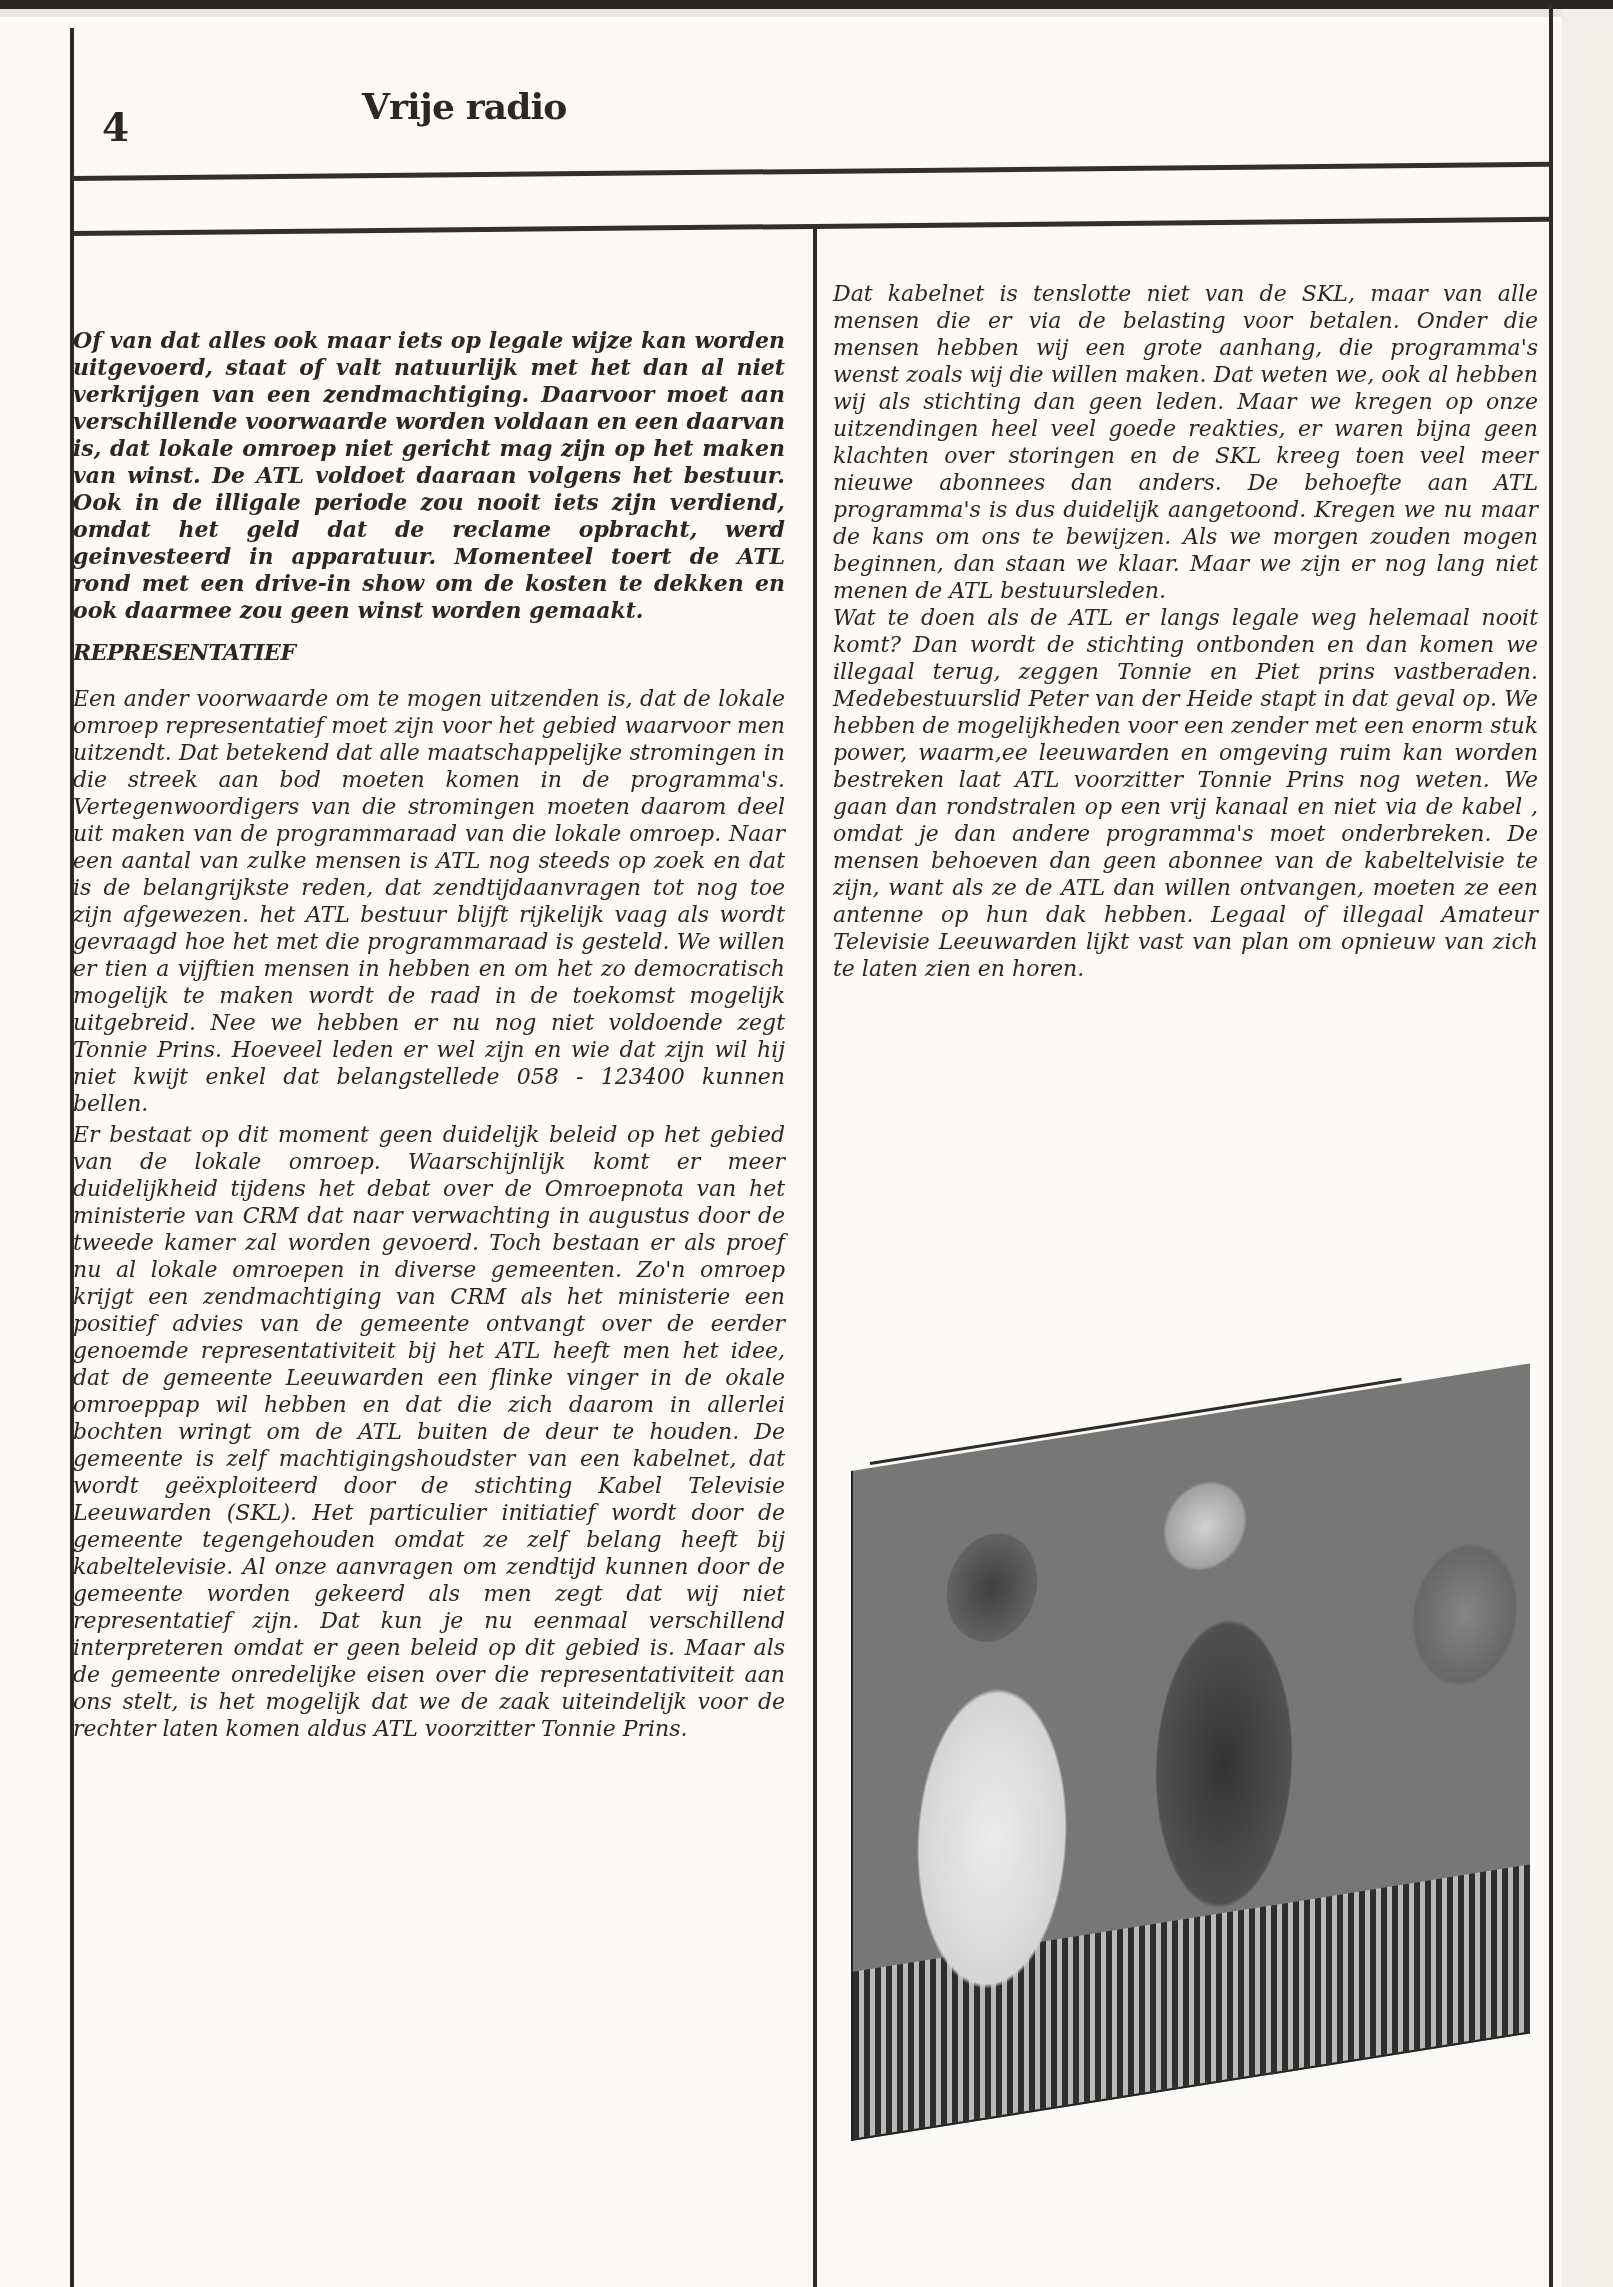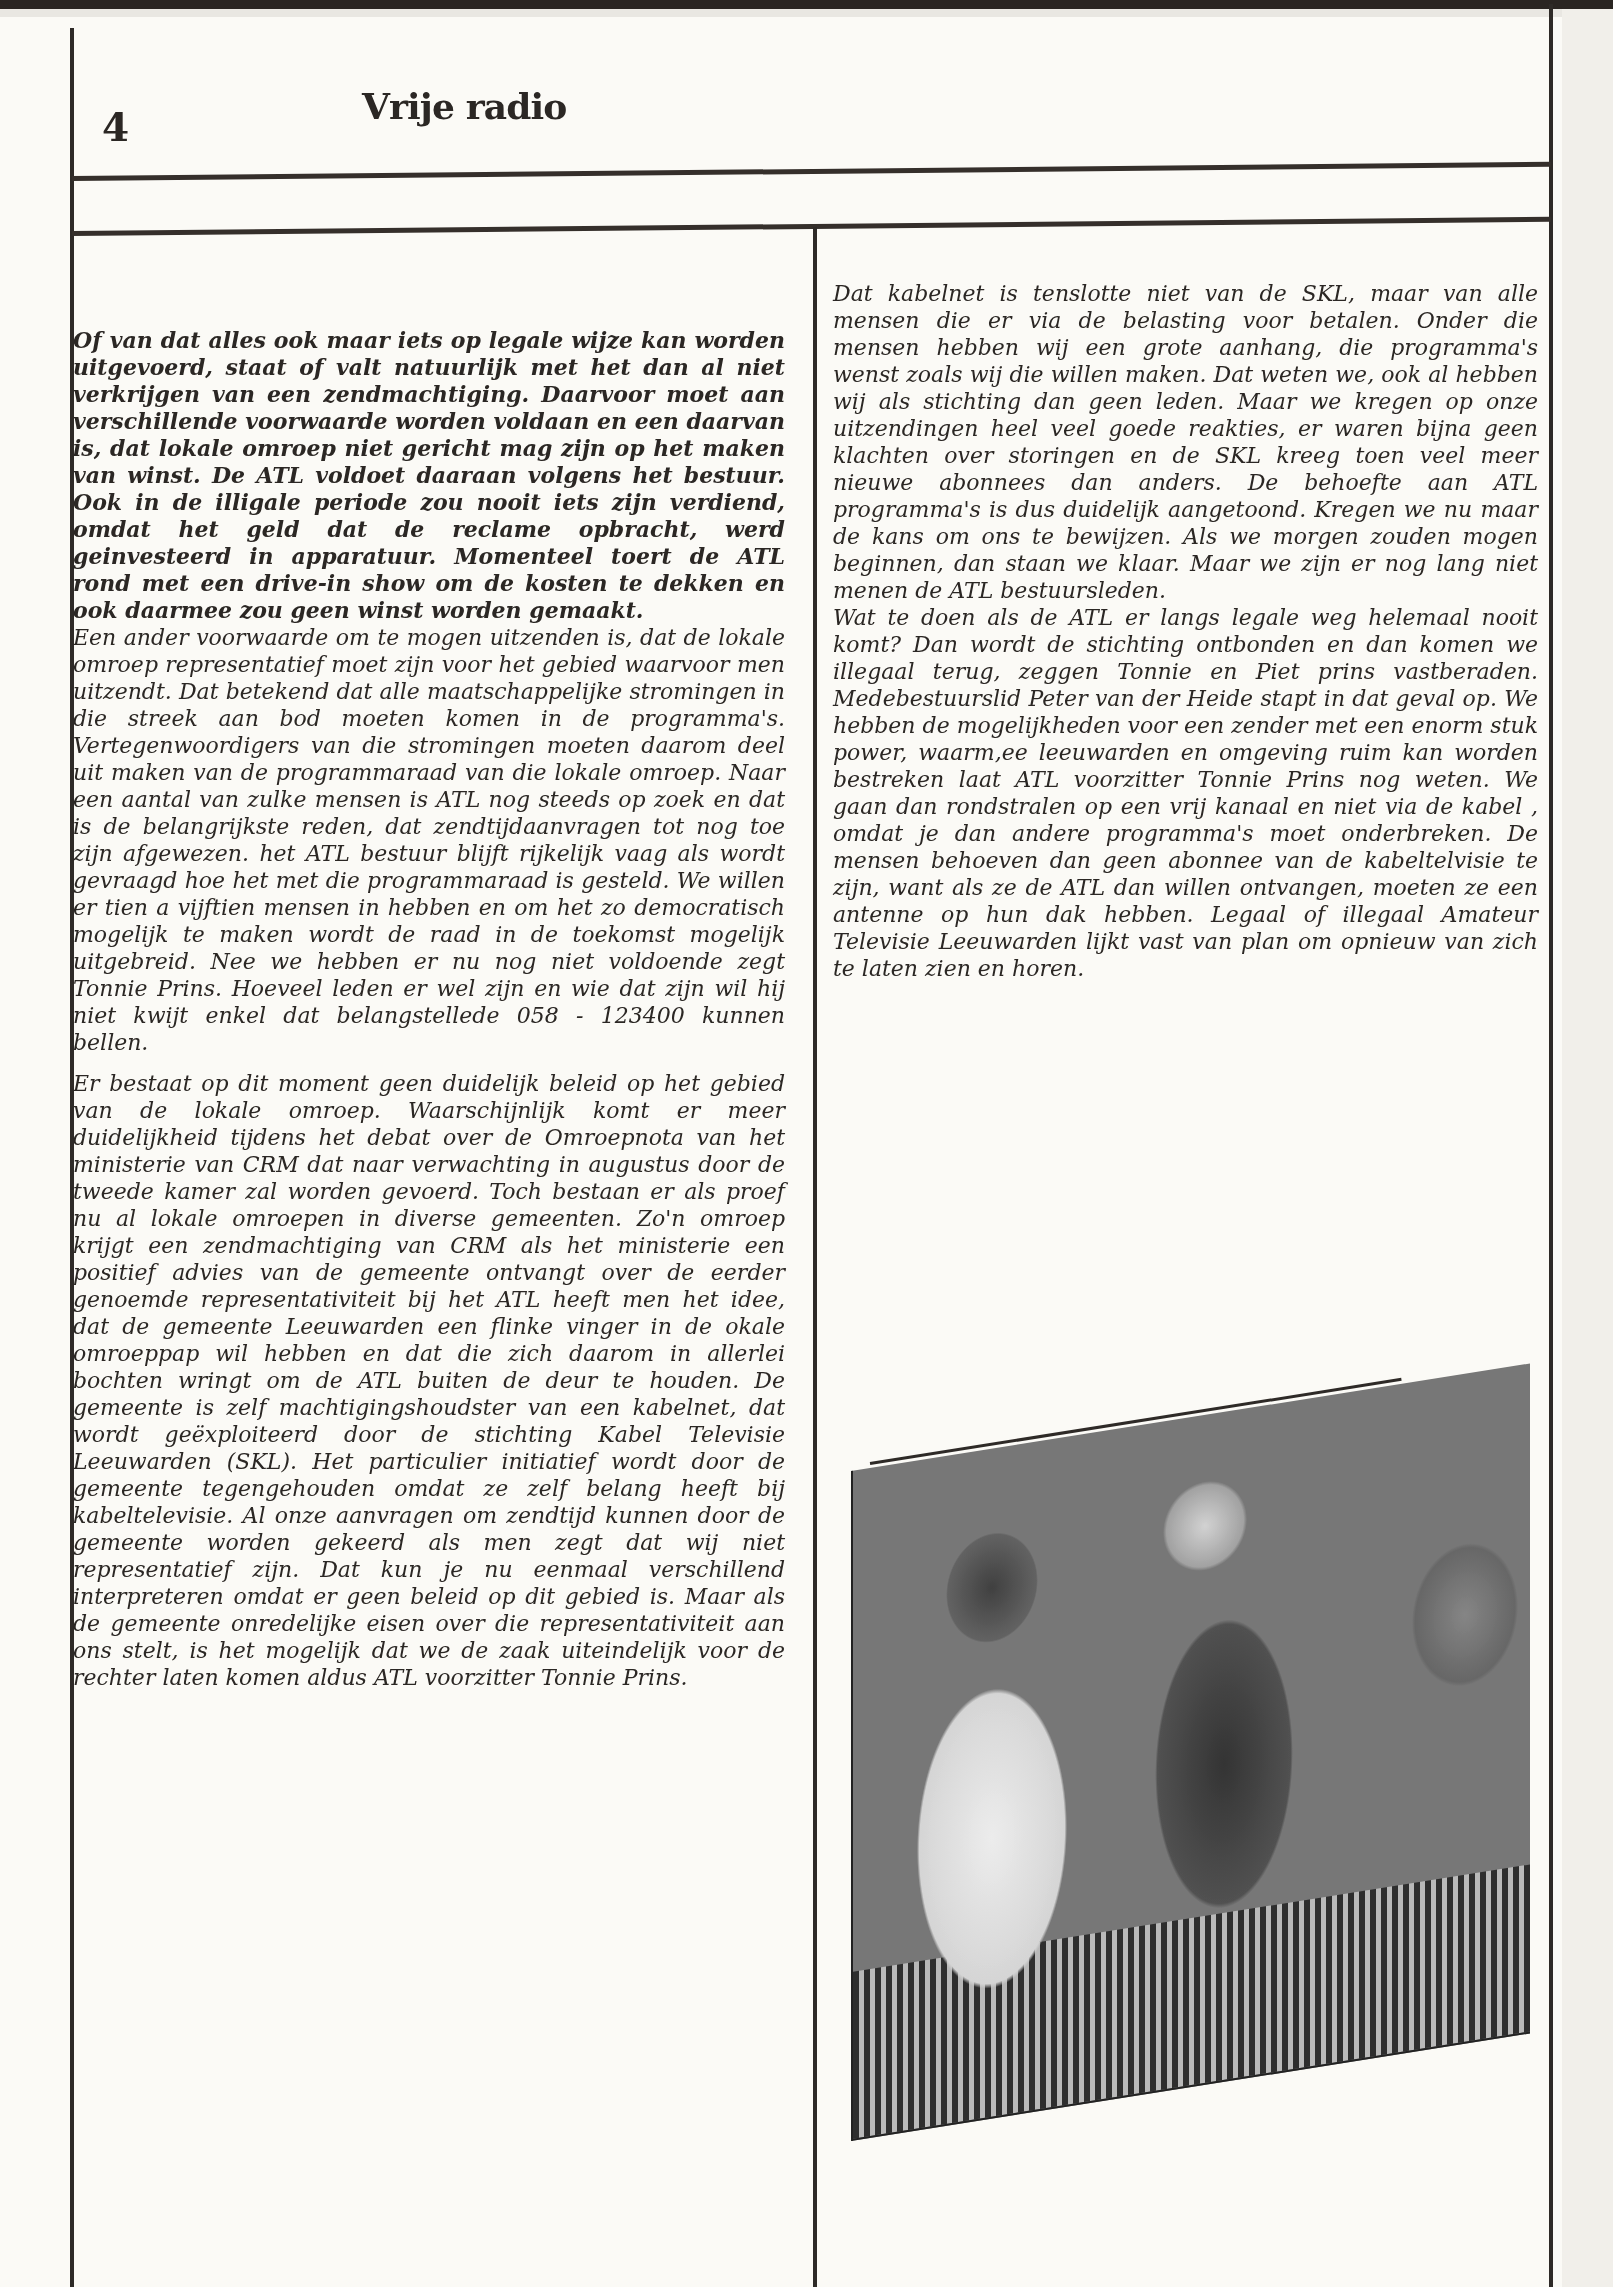--- a/index.html
+++ b/index.html
@@ -15,21 +15,21 @@
   .rule2{left:72px;top:231px;width:1479px;transform:rotate(-0.55deg);}
   .col-divider{position:absolute;left:813px;top:227px;width:3.7px;height:2060px;background:#2e2a27;}
   .page-number{position:absolute;left:102px;top:104px;font-size:39px;font-weight:bold;
        font-family:"DejaVu Serif",serif;}
   .section-title{position:absolute;left:362px;top:85px;font-size:36px;font-weight:bold;
        font-family:"DejaVu Serif",serif;letter-spacing:-0.9px;}
   .col{position:absolute;font-size:22px;line-height:27px;text-align:justify;font-style:italic;}
   .colL{left:73px;top:327px;width:712px;font-family:"DejaVu Serif",serif;}
   .colR{left:833px;top:280px;width:705px;font-family:"DejaVu Serif",serif;}
   .col p{margin:0 0 0 0;}
-  .col p.gap{margin-top:14px;}
+  .col p.gap{margin-top:4px;}
   .boldish{font-weight:bold;}
   .heading{font-weight:bold;font-size:22px;margin:15px 0 18.6px 0;letter-spacing:-0.5px;}
   .heading.r{font-weight:normal;margin:20.4px 0 28px 0;}
   .photo-wrap{position:absolute;left:842px;top:1332px;width:705px;height:853px;}
   .photo-frame-line{position:absolute;height:2.8px;background:#2e2a27;transform-origin:left center;}
   .photo{position:absolute;left:9.3px;top:139px;width:677px;height:668px;
      transform:skewY(-9deg);transform-origin:left top;
      background:
        radial-gradient(ellipse 74px 88px at 139px 139px,#4b4540 0%,#6b645d 60%,transparent 62%),
        radial-gradient(ellipse 70px 74px at 352px 111px,#cfcac2 0%,#a49e96 55%,transparent 60%),
@@ -56,20 +56,21 @@
 
 <div class="page-number">4</div>
 <div class="section-title">Vrije radio</div>
 
 <div class="rule rule1"></div>
 <div class="rule rule2"></div>
 <div class="col-divider"></div>
 
 <div class="col colL">
   <p class="boldish">Of van dat alles ook maar iets op legale wijze kan worden uitgevoerd, staat of valt natuurlijk met het dan al niet verkrijgen van een zendmachtiging. Daarvoor moet aan verschillende voorwaarde worden voldaan en een daarvan is, dat lokale omroep niet gericht mag zijn op het maken van winst. De ATL voldoet daaraan volgens het bestuur. Ook in de illigale periode zou nooit iets zijn verdiend, omdat het geld dat de reclame opbracht, werd geinvesteerd in apparatuur. Momenteel toert de ATL rond met een drive-in show om de kosten te dekken en ook daarmee zou geen winst worden gemaakt.</p>
+  <div class="heading">REPRESENTATIEF</div>
   <p>Een ander voorwaarde om te mogen uitzenden is, dat de lokale omroep representatief moet zijn voor het gebied waarvoor men uitzendt. Dat betekend dat alle maatschappelijke stromingen in die streek aan bod moeten komen in de programma's. Vertegenwoordigers van die stromingen moeten daarom deel uit maken van de programmaraad van die lokale omroep. Naar een aantal van zulke mensen is ATL nog steeds op zoek en dat is de belangrijkste reden, dat zendtijdaanvragen tot nog toe zijn afgewezen. het ATL bestuur blijft rijkelijk vaag als wordt gevraagd hoe het met die programmaraad is gesteld. We willen er tien a vijftien mensen in hebben en om het zo democratisch mogelijk te maken wordt de raad in de toekomst mogelijk uitgebreid. Nee we hebben er nu nog niet voldoende zegt Tonnie Prins. Hoeveel leden er wel zijn en wie dat zijn wil hij niet kwijt enkel dat belangstellede 058 - 123400 kunnen bellen.</p>
   <p class="gap">Er bestaat op dit moment geen duidelijk beleid op het gebied van de lokale omroep. Waarschijnlijk komt er meer duidelijkheid tijdens het debat over de Omroepnota van het ministerie van CRM dat naar verwachting in augustus door de tweede kamer zal worden gevoerd. Toch bestaan er als proef nu al lokale omroepen in diverse gemeenten. Zo'n omroep krijgt een zendmachtiging van CRM als het ministerie een positief advies van de gemeente ontvangt over de eerder genoemde representativiteit bij het ATL heeft men het idee, dat de gemeente Leeuwarden een flinke vinger in de okale omroeppap wil hebben en dat die zich daarom in allerlei bochten wringt om de ATL buiten de deur te houden. De gemeente is zelf machtigingshoudster van een kabelnet, dat wordt geëxploiteerd door de stichting Kabel Televisie Leeuwarden (SKL). Het particulier initiatief wordt door de gemeente tegengehouden omdat ze zelf belang heeft bij kabeltelevisie. Al onze aanvragen om zendtijd kunnen door de gemeente worden gekeerd als men zegt dat wij niet representatief zijn. Dat kun je nu eenmaal verschillend interpreteren omdat er geen beleid op dit gebied is. Maar als de gemeente onredelijke eisen over die representativiteit aan ons stelt, is het mogelijk dat we de zaak uiteindelijk voor de rechter laten komen aldus ATL voorzitter Tonnie Prins.</p>
 </div>
 
 <div class="col colR">
   <p>Dat kabelnet is tenslotte niet van de SKL, maar van alle mensen die er via de belasting voor betalen. Onder die mensen hebben wij een grote aanhang, die programma's wenst zoals wij die willen maken. Dat weten we, ook al hebben wij als stichting dan geen leden. Maar we kregen op onze uitzendingen heel veel goede reakties, er waren bijna geen klachten over storingen en de SKL kreeg toen veel meer nieuwe abonnees dan anders. De behoefte aan ATL programma's is dus duidelijk aangetoond. Kregen we nu maar de kans om ons te bewijzen. Als we morgen zouden mogen beginnen, dan staan we klaar. Maar we zijn er nog lang niet menen de ATL bestuursleden.</p>
   <p>Wat te doen als de ATL er langs legale weg helemaal nooit komt? Dan wordt de stichting ontbonden en dan komen we illegaal terug, zeggen Tonnie en Piet prins vastberaden. Medebestuurslid Peter van der Heide stapt in dat geval op. We hebben de mogelijkheden voor een zender met een enorm stuk power, waarm,ee leeuwarden en omgeving ruim kan worden bestreken laat ATL voorzitter Tonnie Prins nog weten. We gaan dan rondstralen op een vrij kanaal en niet via de kabel , omdat je dan andere programma's moet onderbreken. De mensen behoeven dan geen abonnee van de kabeltelvisie te zijn, want als ze de ATL dan willen ontvangen, moeten ze een antenne op hun dak hebben. Legaal of illegaal Amateur Televisie Leeuwarden lijkt vast van plan om opnieuw van zich te laten zien en horen.</p>
 </div>
 
 <div class="photo-wrap">

